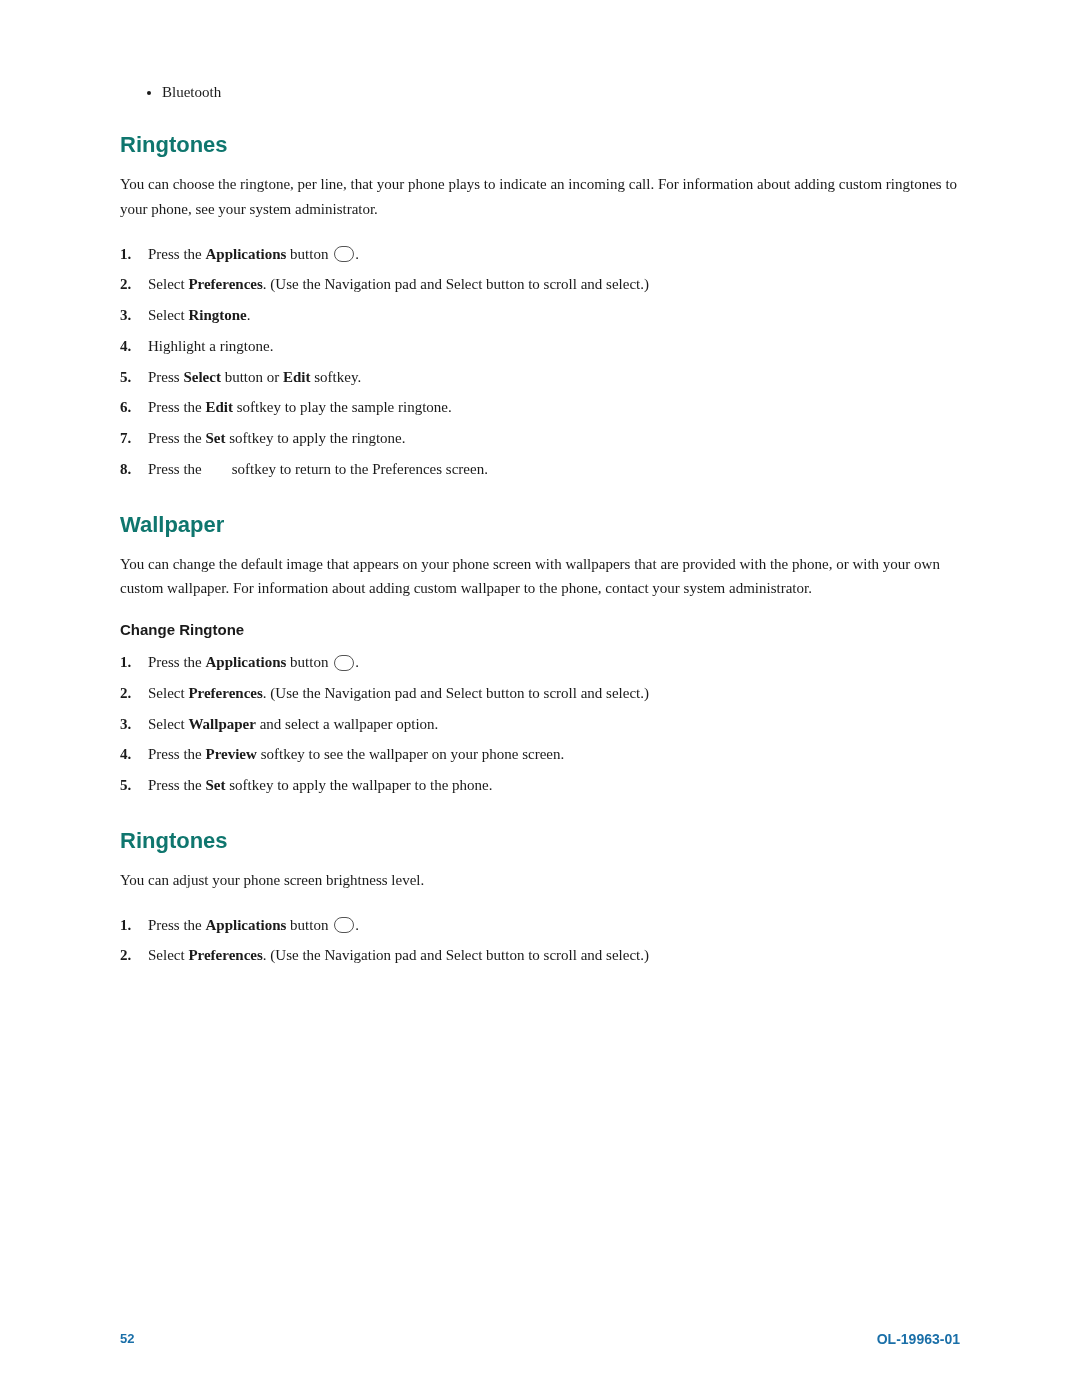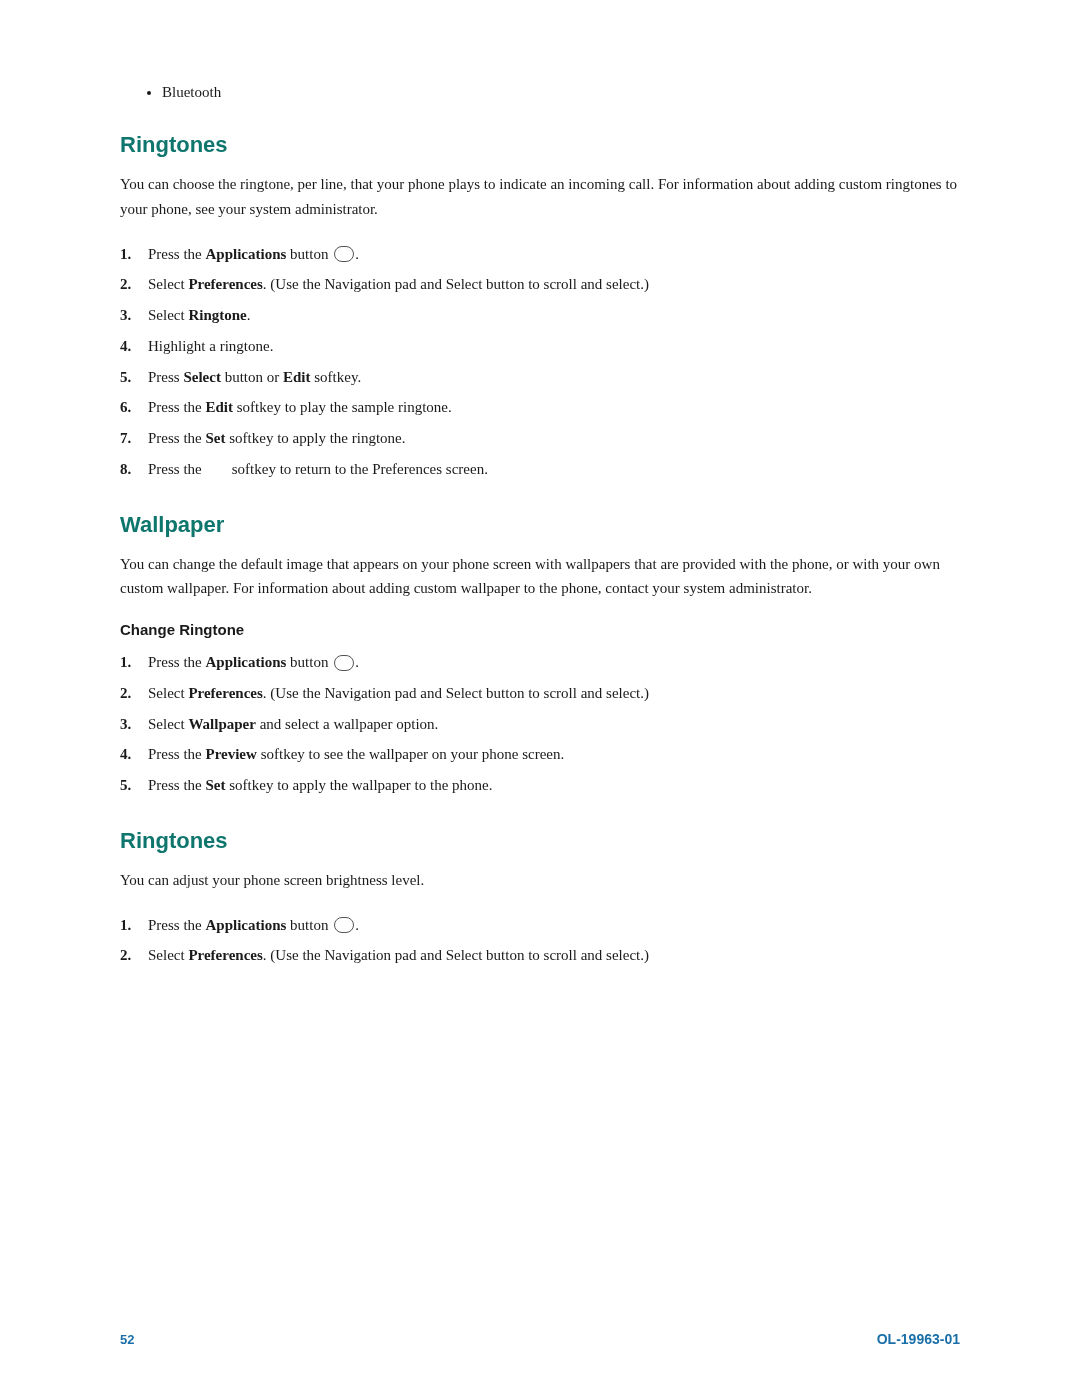--- a/index.html
+++ b/index.html
@@ -96,21 +96,21 @@
       top: -1px;
     }
 
     .footer {
       position: absolute;
       bottom: 50px;
       left: 120px;
       right: 120px;
       display: flex;
       justify-content: space-between;
-      align-items: center;
+      align-items: flex-start;
       border-top: none;
     }
 
     .footer-left {
       font-family: Arial, sans-serif;
       font-size: 13px;
       color: #1a6fa8;
       font-weight: bold;
     }
 

